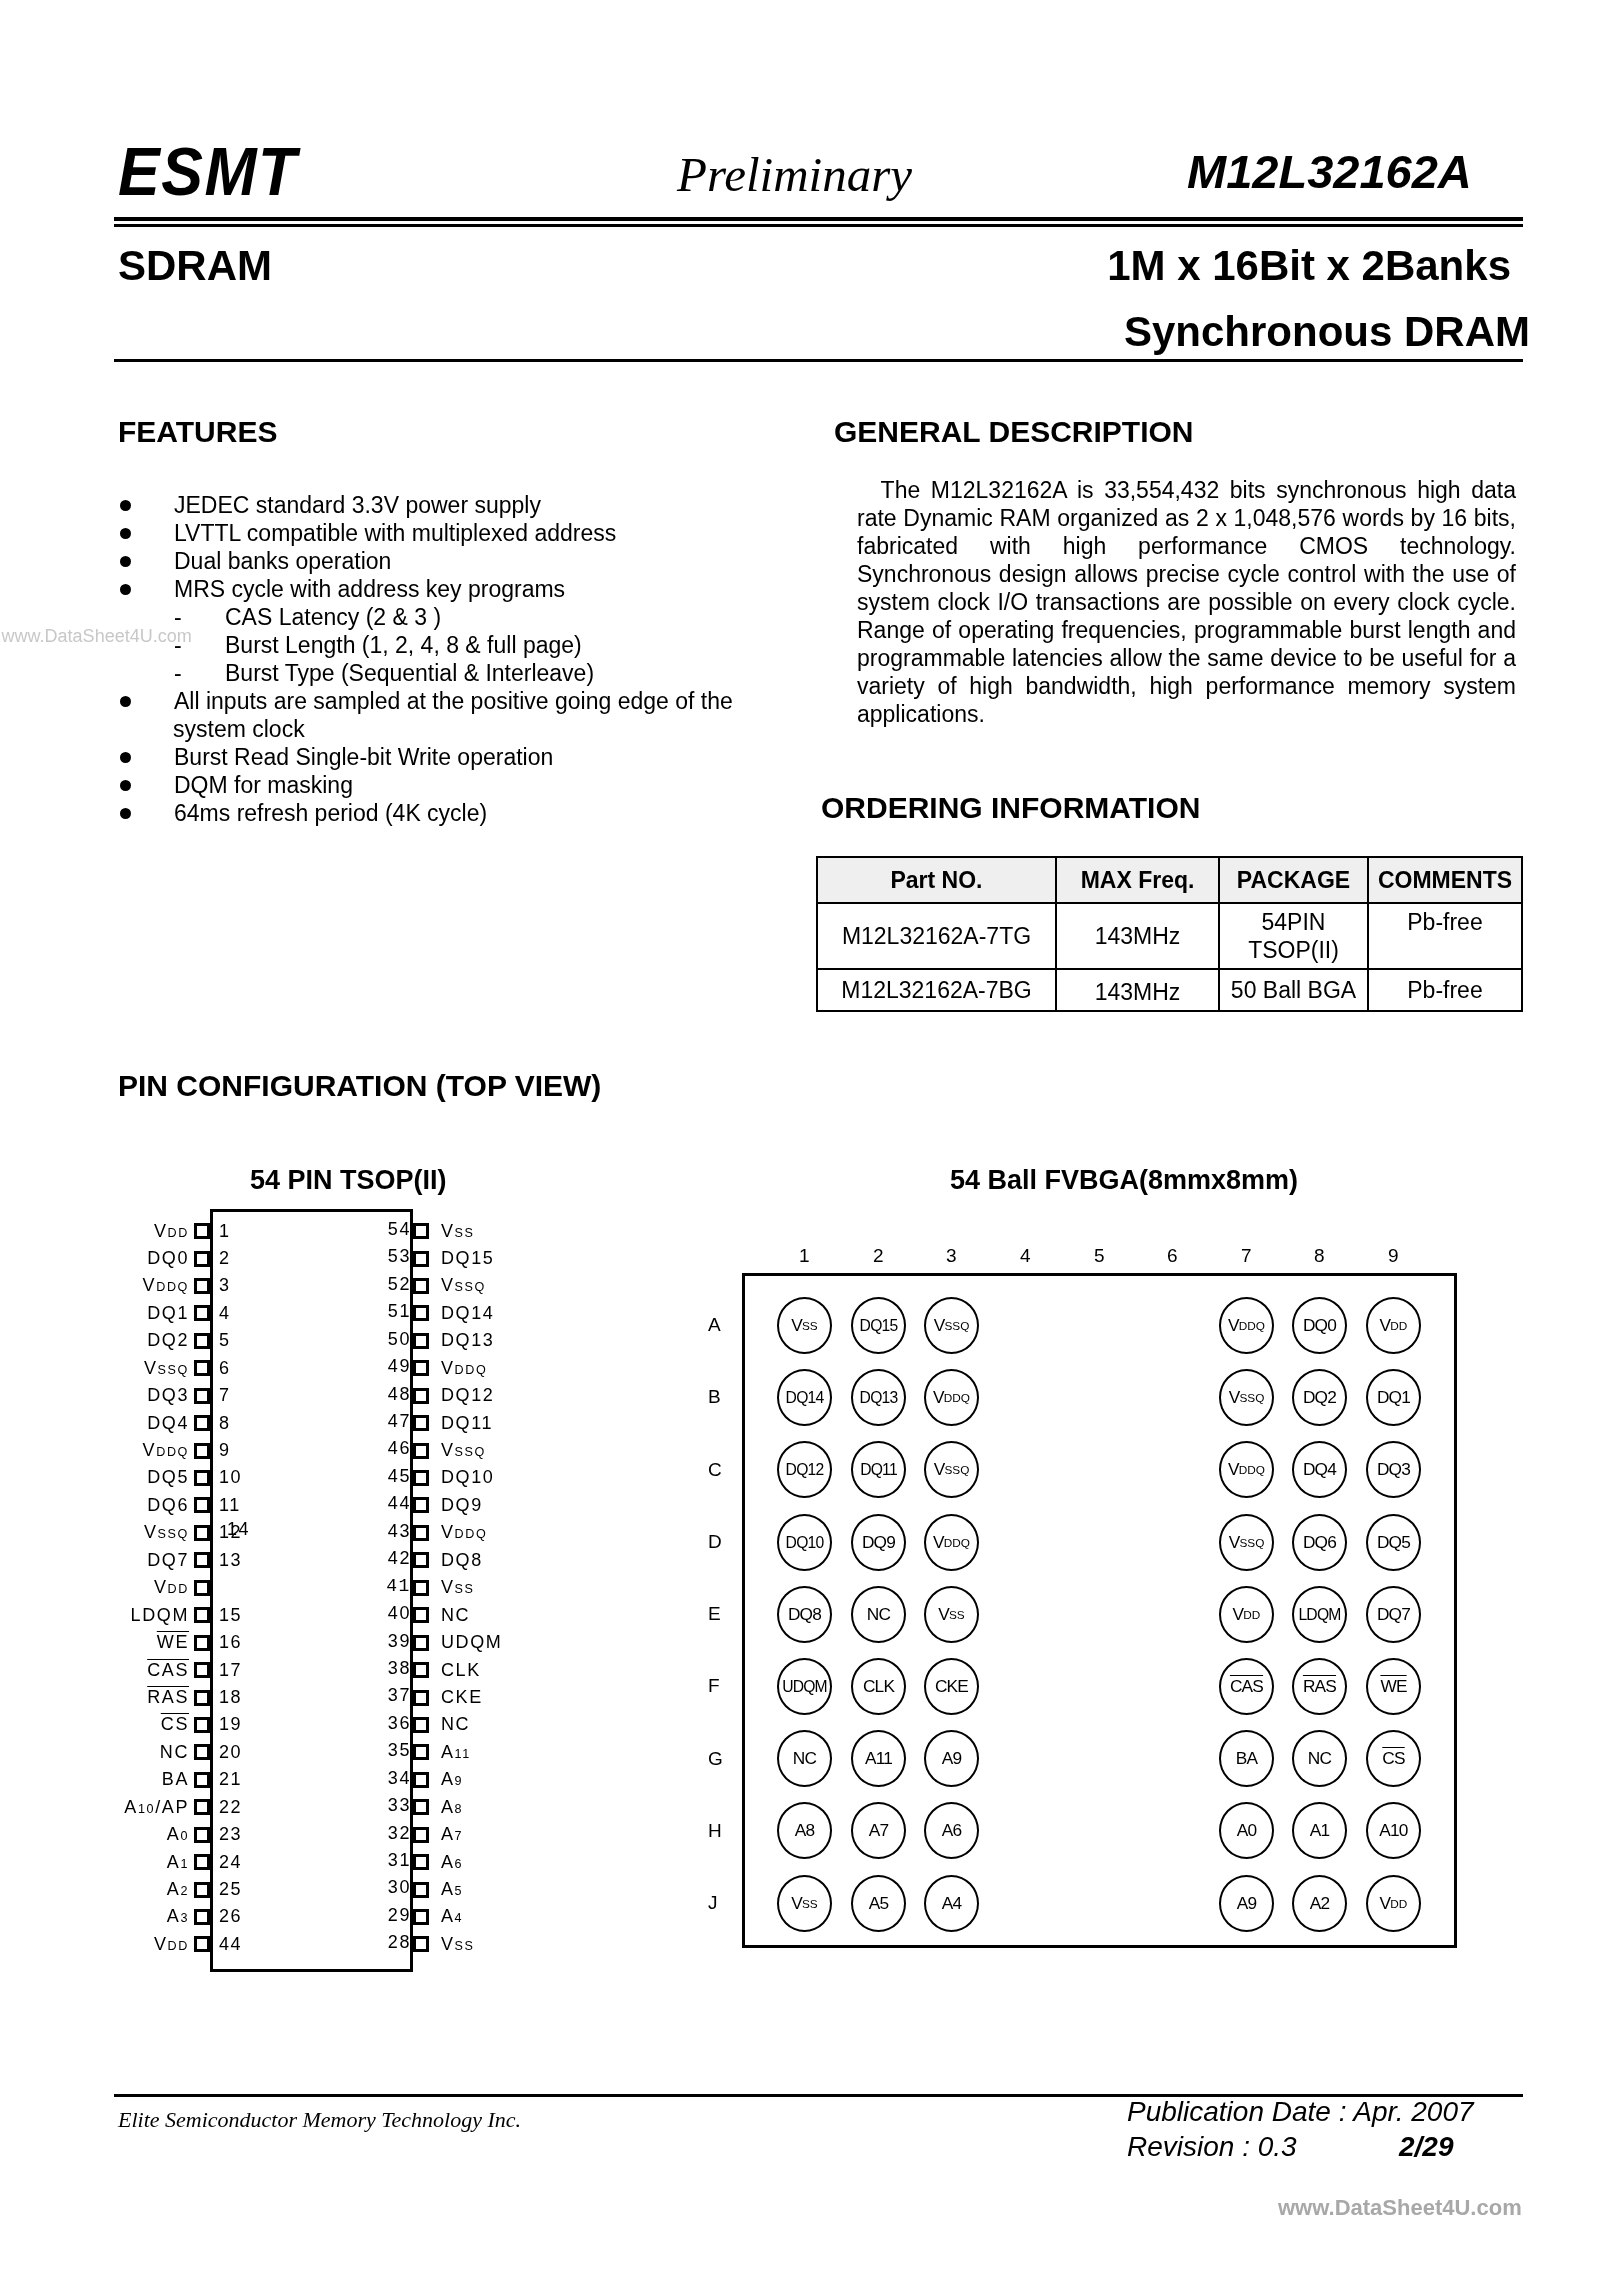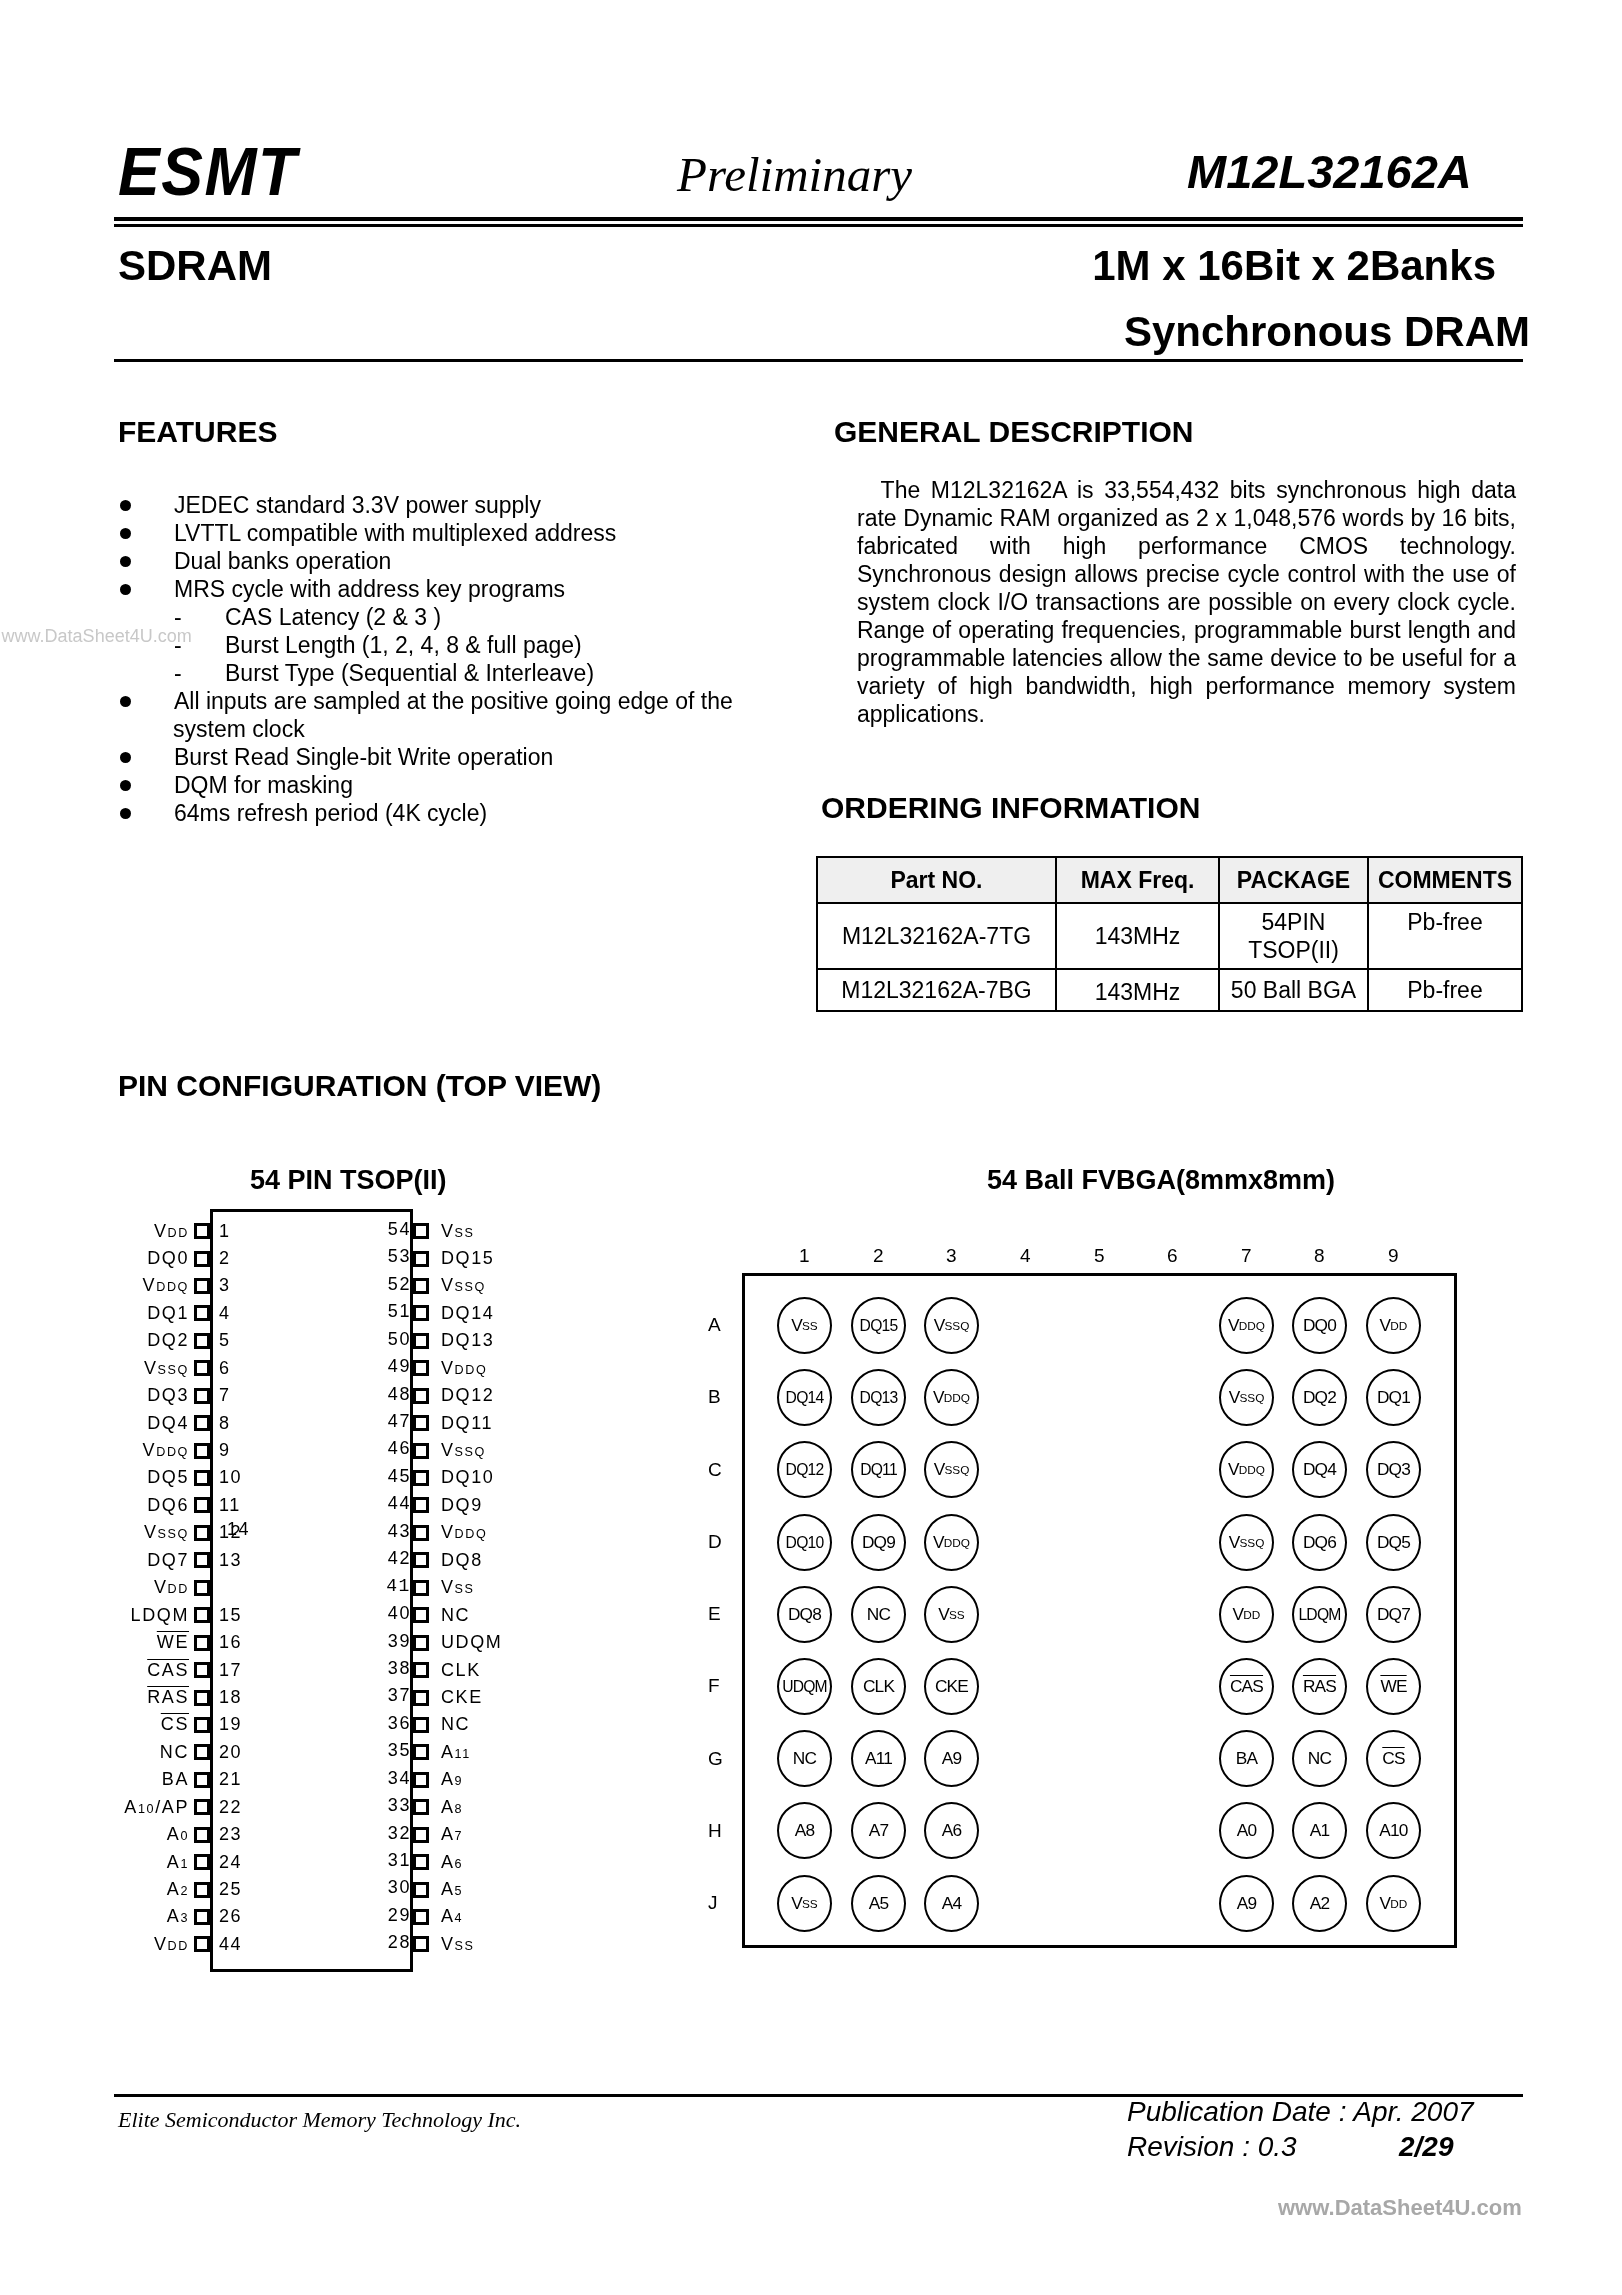--- a/index.html
+++ b/index.html
@@ -4,36 +4,36 @@
 <style>
   html, body { margin:0; padding:0; background:#fff; }
   body { width:1623px; height:2295px; position:relative; overflow:hidden; color:#000;
          font-family:"Liberation Sans", sans-serif; }
   .abs { position:absolute; }
   .logo { left:118px; top:132px; font-size:68px; font-weight:bold; font-style:italic; letter-spacing:1.6px; transform:scaleX(0.92); transform-origin:left; }
   .prelim { left:677px; top:146px; font-family:"Liberation Serif", serif; font-style:italic; font-size:49px; }
   .partno-h { left:1187px; top:144px; font-size:47px; font-weight:bold; font-style:italic; }
   .hr { left:114px; width:1409px; background:#000; }
   .sdram { left:118px; top:242px; font-size:42px; font-weight:bold; }
-  .sub1 { right:127px; top:242px; font-size:42px; font-weight:bold; text-align:right; }
+  .sub1 { right:112px; top:242px; font-size:42px; font-weight:bold; text-align:right; }
   .sub2 { right:93px; top:308px; font-size:42px; font-weight:bold; text-align:right; }
   .h2 { font-size:30px; font-weight:bold; }
   .feat { left:116px; top:491px; width:691px; font-size:23px; line-height:28px; margin:0; padding:0; list-style:none; }
   .feat li { position:relative; padding-left:58px; }
   .feat li.b::before { content:""; position:absolute; left:3.9px; top:8.6px; width:11px; height:11px; border-radius:50%; background:#000; }
   .feat li.s { padding-left:109px; }
   .feat li.s::before { content:"-"; position:absolute; left:58px; top:0; }
   .feat li.c { padding-left:57px; }
   .wm1 { left:1.6px; top:626px; font-size:18px; color:#c8c8c8; }
   .desc { left:857px; top:476px; width:659px; font-size:23px; line-height:28px; text-align:justify; text-indent:23.6px; }
   table.ord { position:absolute; left:816px; top:856px; border-collapse:collapse; font-size:23px; }
   table.ord td, table.ord th { border:2.4px solid #000; text-align:center; padding:0; }
   table.ord th { background:#efefef; font-weight:bold; height:44px; }
   .tsop-title { left:250px; top:1165px; font-size:27px; font-weight:bold; }
-  .bga-title { left:950px; top:1165px; font-size:27px; font-weight:bold;margin-left:37px; }
+  .bga-title { left:950px; top:1165px; font-size:27px; font-weight:bold; }
   .chip { left:210px; top:1209px; width:203px; height:763px; border:3.1px solid #000; box-sizing:border-box; border-left-width:3.1px; }
   .pin-sq { position:absolute; width:15.7px; height:15.7px; border:3.1px solid #000; box-sizing:border-box; background:#fff; }
   .pin-name { position:absolute; font-size:18px; letter-spacing:1.6px; white-space:nowrap; line-height:19px; }
   .pin-num { position:absolute; font-size:18px; letter-spacing:1.6px; line-height:19px; }
   .sub { font-size:12.6px; letter-spacing:1.6px; }
   .ov { text-decoration:overline; }
   .bga-box { left:742px; top:1273px; width:715px; height:675px; border:3.1px solid #000; box-sizing:border-box; }
   .ball { position:absolute; width:55px; height:57px; border:2.4px solid #000; border-radius:50%; box-sizing:border-box;
           display:flex; align-items:center; justify-content:center; font-size:17.3px; letter-spacing:-0.8px; background:#fff; white-space:nowrap; }
   .ball .sub { font-size:11.8px; letter-spacing:0; }

